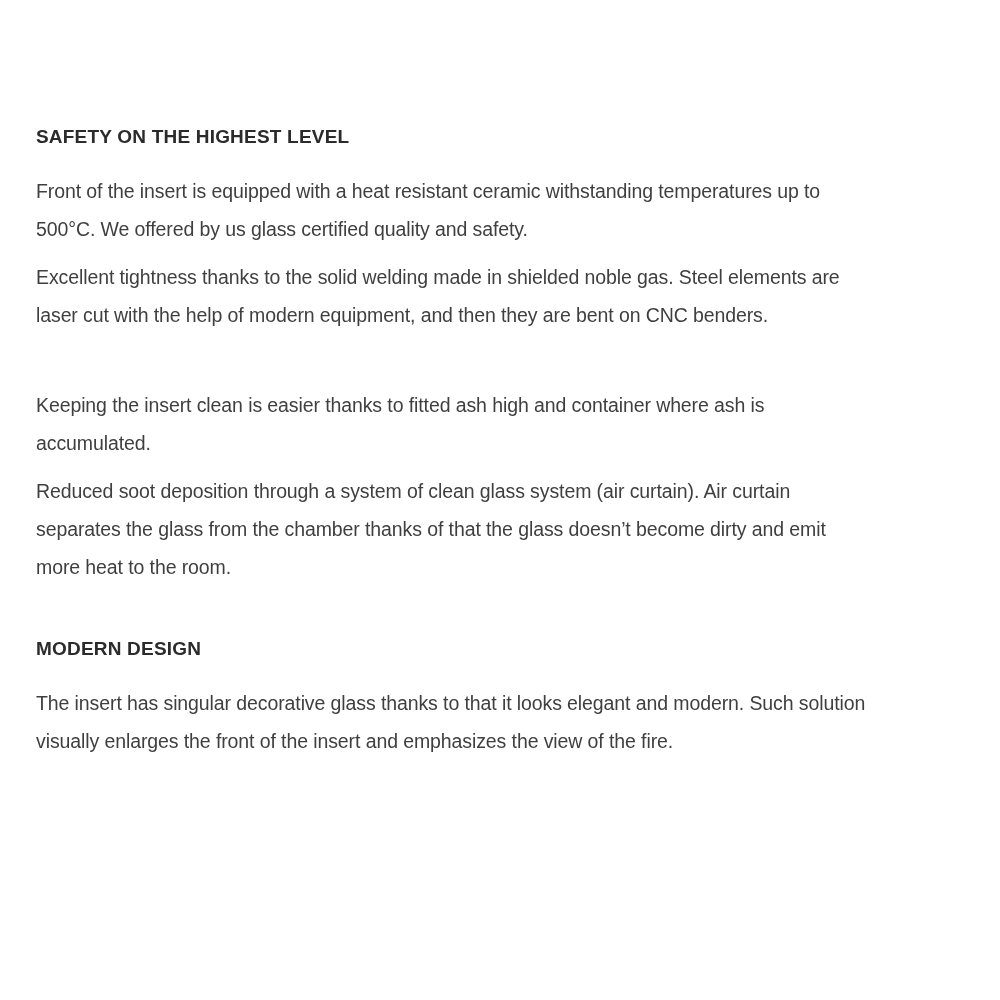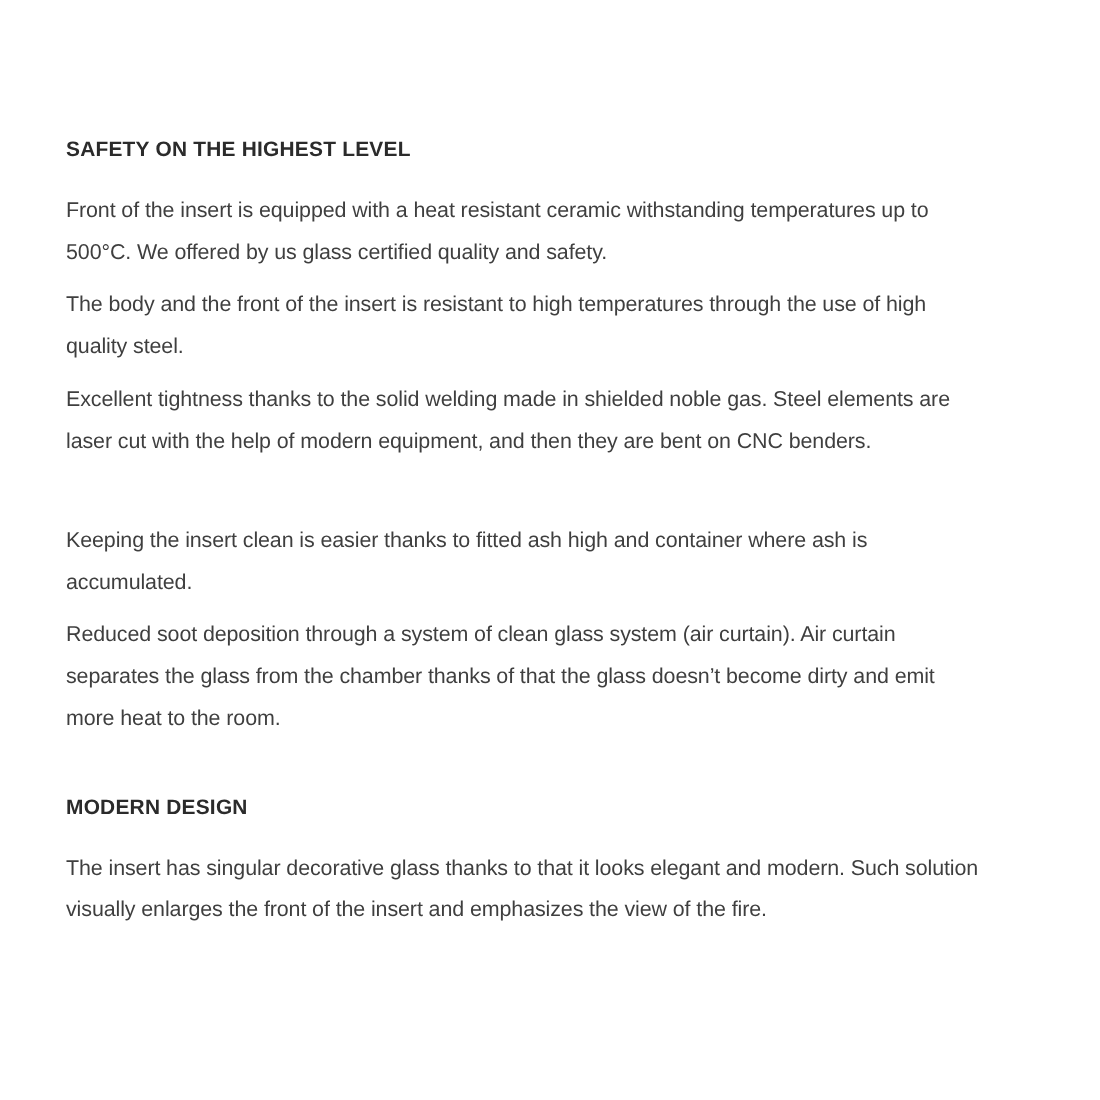--- a/index.html
+++ b/index.html
@@ -10,21 +10,20 @@
     height: 1000px;
     overflow: hidden;
   }
   .page {
     box-sizing: border-box;
     width: 904px;
     height: 1000px;
     padding: 126px 35px 0 36px;
     font-family: "Liberation Sans", "DejaVu Sans", sans-serif;
     color: #3d3d3d;
-    margin-left: 24px;
   }
   .section {
     margin-bottom: 52px;
   }
   .section-heading {
     font-size: 19px;
     font-weight: 700;
     color: #2b2b2b;
     letter-spacing: 0.2px;
     margin: 0 0 24px 0;
@@ -43,21 +42,20 @@
   }
 </style>
 </head>
 <body>
 
 <div class="page">
 
   <div class="section">
     <h2 class="section-heading">SAFETY ON THE HIGHEST LEVEL</h2>
     <p class="section-paragraph">Front of the insert is equipped with a heat resistant ceramic withstanding temperatures up to 500°C. We offered by us glass certified quality and safety.</p>
-    <p class="section-paragraph">The body and the front of the insert is resistant to high temperatures through the use of high quality steel.</p>
     <p class="section-paragraph">Excellent tightness thanks to the solid welding made in shielded noble gas. Steel elements are laser cut with the help of modern equipment, and then they are bent on CNC benders.</p>
   </div>
 
   <div class="section">
     <p class="section-paragraph">Keeping the insert clean is easier thanks to fitted ash high and container where ash is accumulated.</p>
     <p class="section-paragraph">Reduced soot deposition through a system of clean glass system (air curtain). Air curtain separates the glass from the chamber thanks of that the glass doesn’t become dirty and emit more heat to the room.</p>
   </div>
 
   <div class="section">
     <h2 class="section-heading">MODERN DESIGN</h2>

